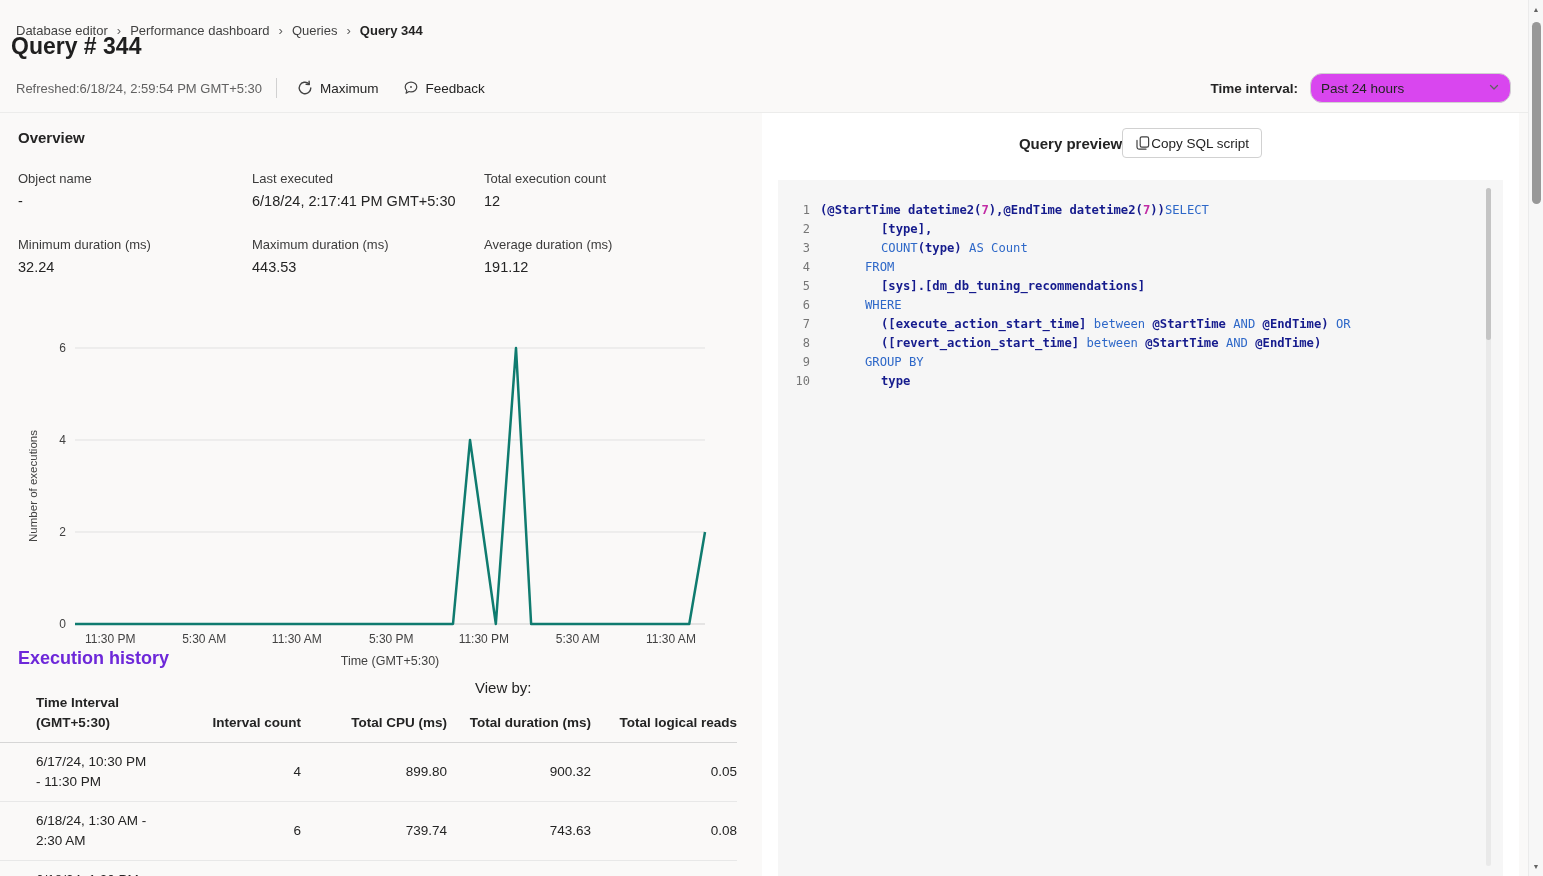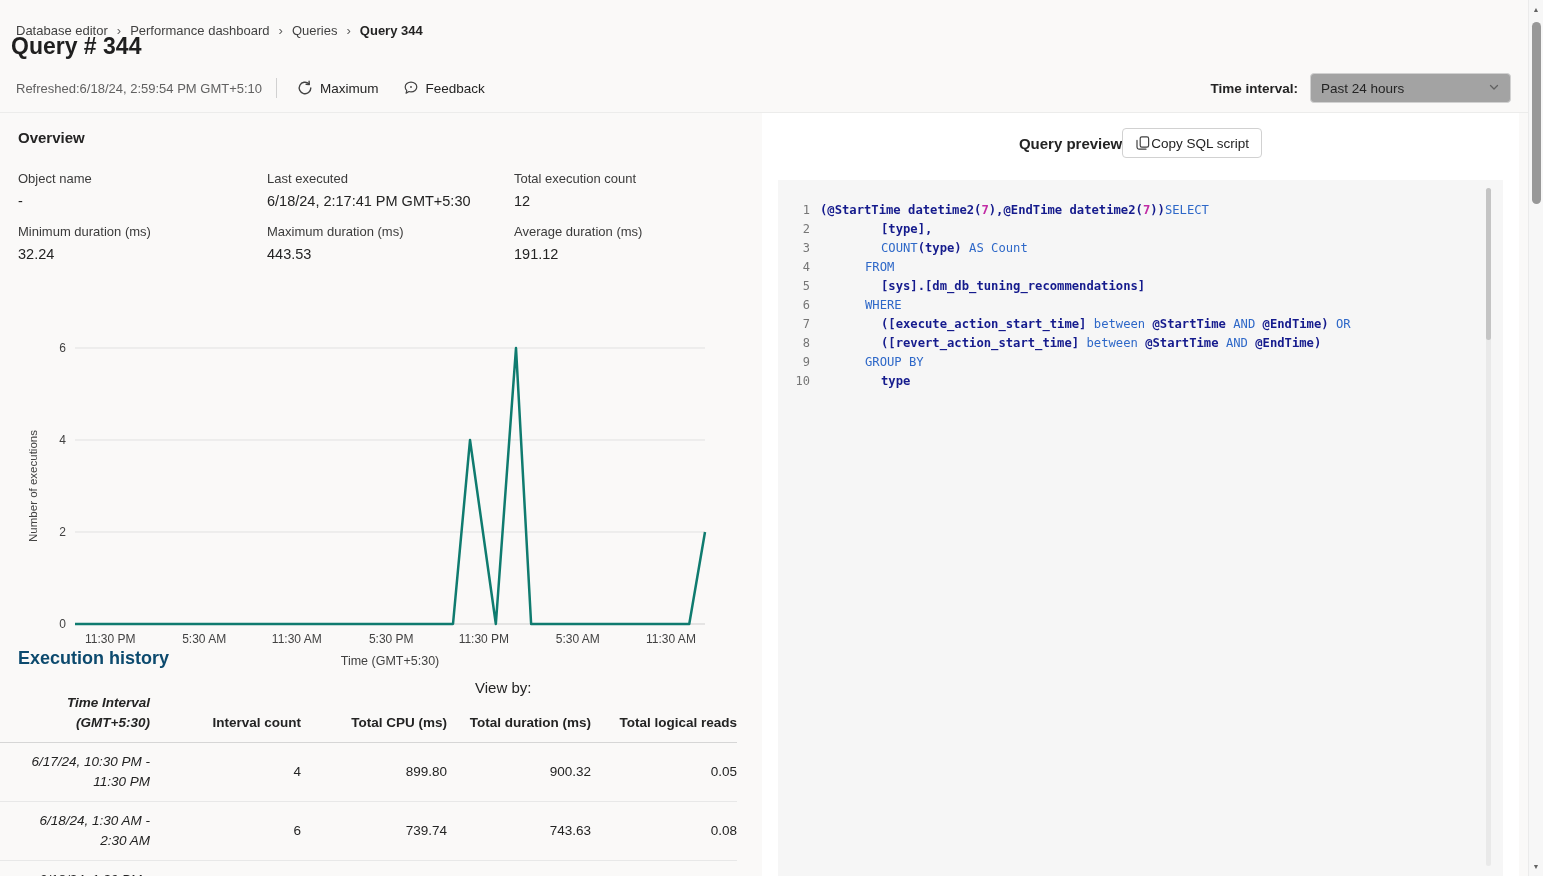--- a/index.html
+++ b/index.html
@@ -35,55 +35,55 @@
     background: none; border: none; cursor: pointer;
     font-family: inherit; font-size: 13.5px; color: #242424;
     padding: 6px 12px; border-radius: 4px;
   }
   .icon16 { width: 16px; height: 16px; display: inline-flex; }
   .ti-group { margin-left: auto; display: flex; align-items: center; gap: 12px; }
   .ti-label { font-size: 13.5px; font-weight: 600; color: #242424; }
   .dropdown {
     display: flex; align-items: center; justify-content: space-between;
     height: 30px; padding: 0 10px;
-    background: #a3a3a3; border: 1px solid #d1d1d1; border-radius: 4px;
+    background: #d946ef; border: 1px solid #d1d1d1; border-radius: 12px;
     font-size: 13.5px; color: #242424; cursor: pointer;
   }
   .dropdown.time { width: 201px; }
   .content-divider { position: absolute; top: 112px; left: 0; right: 15px; height: 1px; background: #ececeb; }
 
   
   .left-panel { position: absolute; left: 0; top: 113px; width: 762px; height: 763px; overflow: hidden; }
   .section-title { font-size: 15px; font-weight: 600; color: #242424; }
   .overview-title { position: absolute; top: 16px; left: 18px; }
   .stats {
     position: absolute; left: 18px; top: 58px; width: 726px;
-    display: grid; grid-template-columns: 234px 232px 1fr; row-gap: 28px; gap: 15px;
+    display: grid; grid-template-columns: 234px 232px 1fr; row-gap: 28px;
   }
   .stat-label { font-size: 13px; color: #3b3b3b; }
   .stat-value { margin-top: 7px; font-size: 14.5px; color: #242424; }
   .chart-wrap { position: absolute; left: 0; top: 222px; width: 740px; height: 345px; }
   .chart-wrap svg { font-family: "Liberation Sans", sans-serif; }
   .eh-title {
     position: absolute; left: 18px; top: 535px;
-    font-size: 18px; font-weight: 700; color: #0c4a6e;
+    font-size: 18px; font-weight: 700; color: #6d28d9;
   }
   .viewby-label { position: absolute; left: 475px; top: 566px; font-size: 15px; font-weight: 400; }
   .dropdown.viewby { position: absolute; left: 530px; top: 537px; width: 213px; }
 
   table.eh {
     position: absolute; left: 0; top: 576px; width: 737px;
     border-collapse: collapse; table-layout: fixed; font-size: 13.5px;
   }
   table.eh th {
     font-weight: 600; text-align: right; vertical-align: bottom;
     padding: 4px 0 10px; color: #242424;
     border-bottom: 1px solid #d6d6d6; line-height: 1.45;
   }
-  table.eh th:first-child, table.eh td:first-child { text-align: right; padding-left: 28px; font-style: italic; }
+  table.eh th:first-child, table.eh td:first-child { text-align: left; padding-left: 36px; }
   table.eh th:nth-child(1) { width: 150px; }
   table.eh th:nth-child(2) { width: 151px; }
   table.eh th:nth-child(3) { width: 146px; }
   table.eh th:nth-child(4) { width: 144px; }
   table.eh th:nth-child(5) { width: 146px; }
   table.eh td {
     text-align: right; padding: 9px 0 10px;
     border-bottom: 1px solid #e8e8e8; color: #242424; line-height: 1.45;
     vertical-align: middle;
   }
@@ -153,21 +153,21 @@
     <span class="bc-item">Performance dashboard</span>
     <span class="bc-sep">›</span>
     <span class="bc-item">Queries</span>
     <span class="bc-sep">›</span>
     <span class="bc-item last">Query 344</span>
   </nav>
 
 <h1 class="page-title">Query # 344</h1>
 
 <div class="toolbar">
-  <span class="refreshed">Refreshed:6/18/24, 2:59:54 PM GMT+5:10</span>
+  <span class="refreshed">Refreshed:6/18/24, 2:59:54 PM GMT+5:30</span>
   <span class="vdiv"></span>
   <button class="tbtn">
     <span class="icon16">
       <svg width="16" height="16" viewBox="0 0 16 16">
           <path d="M13.8 8A5.8 5.8 0 1 1 11.9 3.7" fill="none" stroke="#424242" stroke-width="1.4" stroke-linecap="round"></path>
           <path d="M12.1 1.3 12.3 4.5 9.1 4.3" fill="none" stroke="#424242" stroke-width="1.4" stroke-linecap="round" stroke-linejoin="round"></path>
         </svg>
     </span>
     <span>Maximum</span>
   </button>

